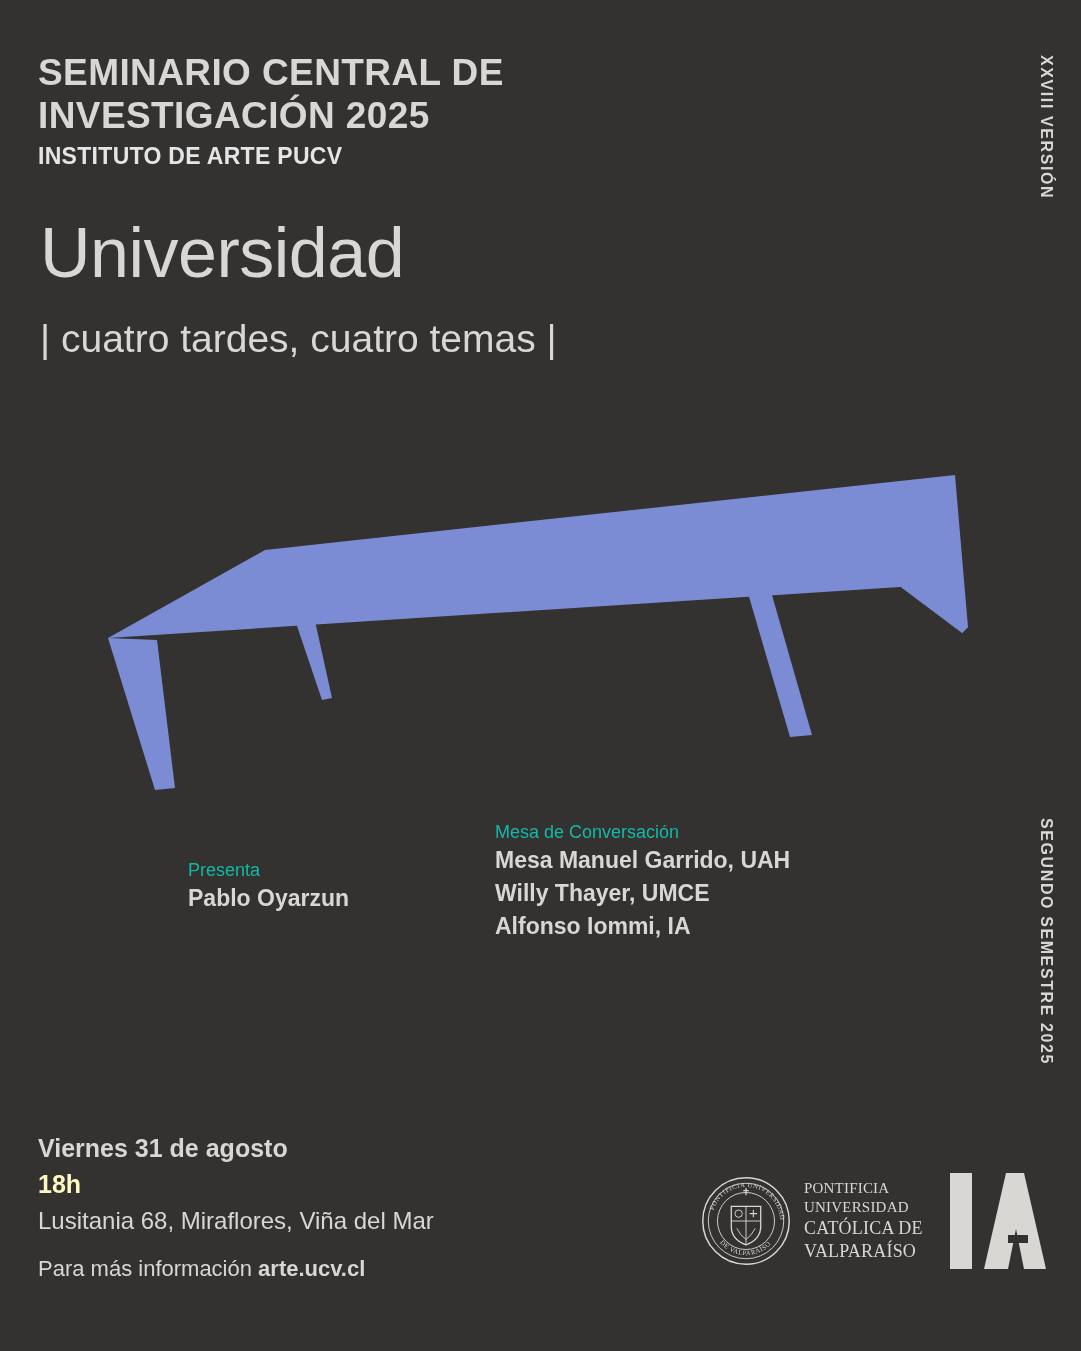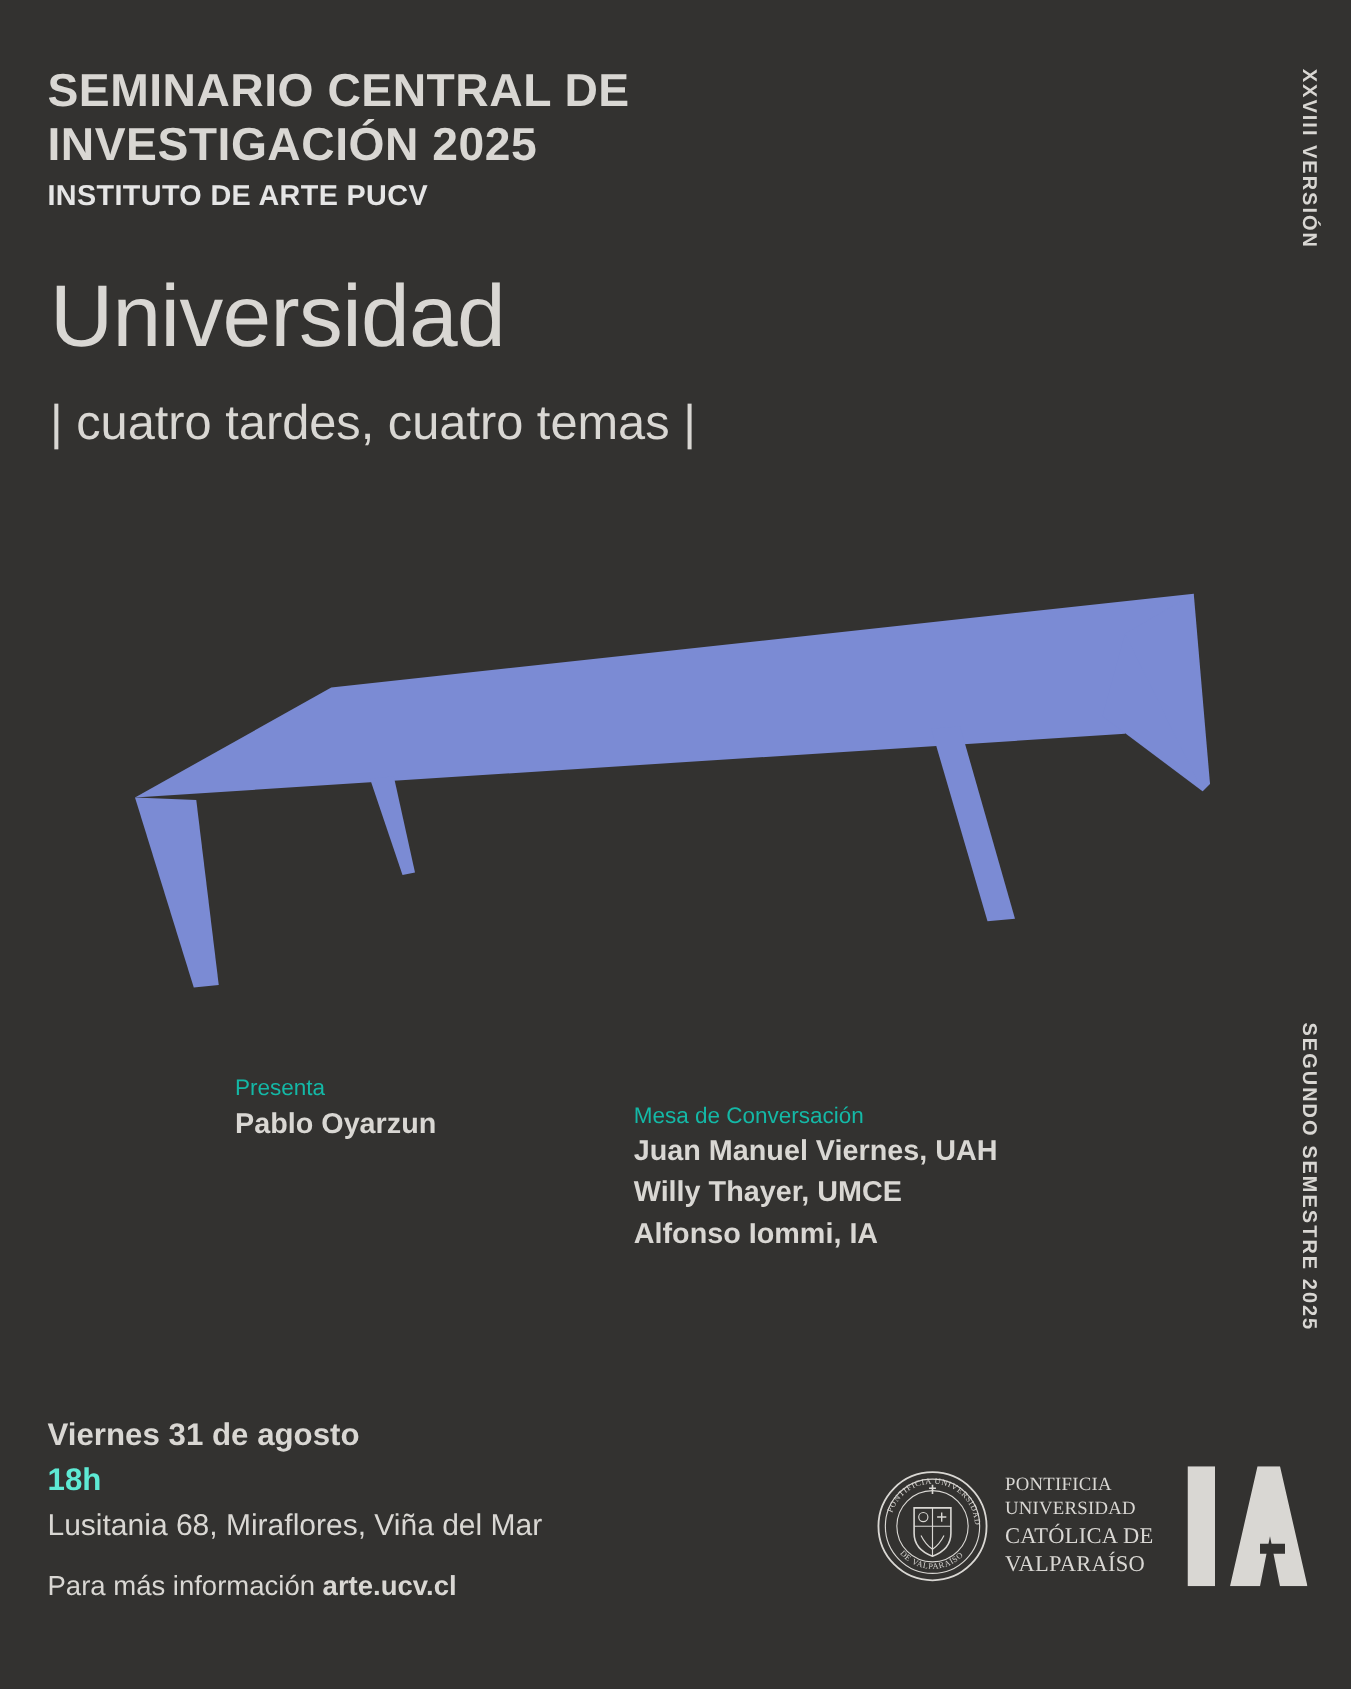--- a/index.html
+++ b/index.html
@@ -97,22 +97,21 @@
 
   
   .credits-left {
     position: absolute;
     left: 188px;
     top: 858px;
   }
   .credits-right {
     position: absolute;
     left: 495px;
-    top: 880px;
-    margin-left: 12px;
+    top: 820px;
   }
   .credit-label {
     font-size: 18px;
     font-weight: normal;
     color: #14b8a6;
     line-height: 1.35;
   }
   .credit-name {
     font-size: 23px;
     font-weight: bold;
@@ -129,21 +128,21 @@
   }
   .footer-date {
     font-size: 25px;
     font-weight: bold;
     color: #d9d7d3;
     line-height: 1.45;
   }
   .footer-time {
     font-size: 25px;
     font-weight: bold;
-    color: #5eead4;
+    color: #fef9c3;
     line-height: 1.45;
   }
   .footer-address {
     font-size: 24px;
     font-weight: normal;
     color: #d9d7d3;
     line-height: 1.5;
   }
   .footer-info {
     font-size: 22px;
@@ -229,21 +228,21 @@
     </svg>
   </div>
 
   <div class="credits-left">
     <div class="credit-label">Presenta</div>
     <div class="credit-name">Pablo Oyarzun</div>
   </div>
 
   <div class="credits-right">
     <div class="credit-label">Mesa de Conversación</div>
-    <div class="credit-name">Juan Manuel Viernes, UAH</div>
+    <div class="credit-name">Mesa Manuel Garrido, UAH</div>
     <div class="credit-name">Willy Thayer, UMCE</div>
     <div class="credit-name">Alfonso Iommi, IA</div>
   </div>
 
   <div class="footer">
     <div class="footer-date">Viernes 31 de agosto</div>
     <div class="footer-time">18h</div>
     <div class="footer-address">Lusitania 68, Miraflores, Viña del Mar</div>
     <div class="footer-info">
       <span>Para más información </span><b>arte.ucv.cl</b>

